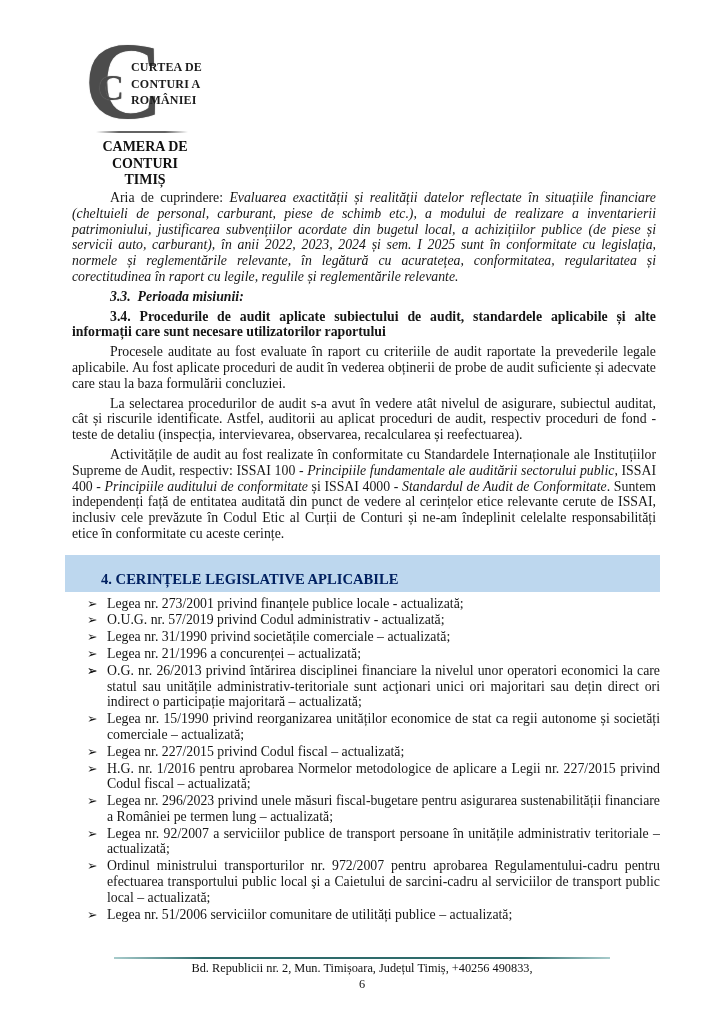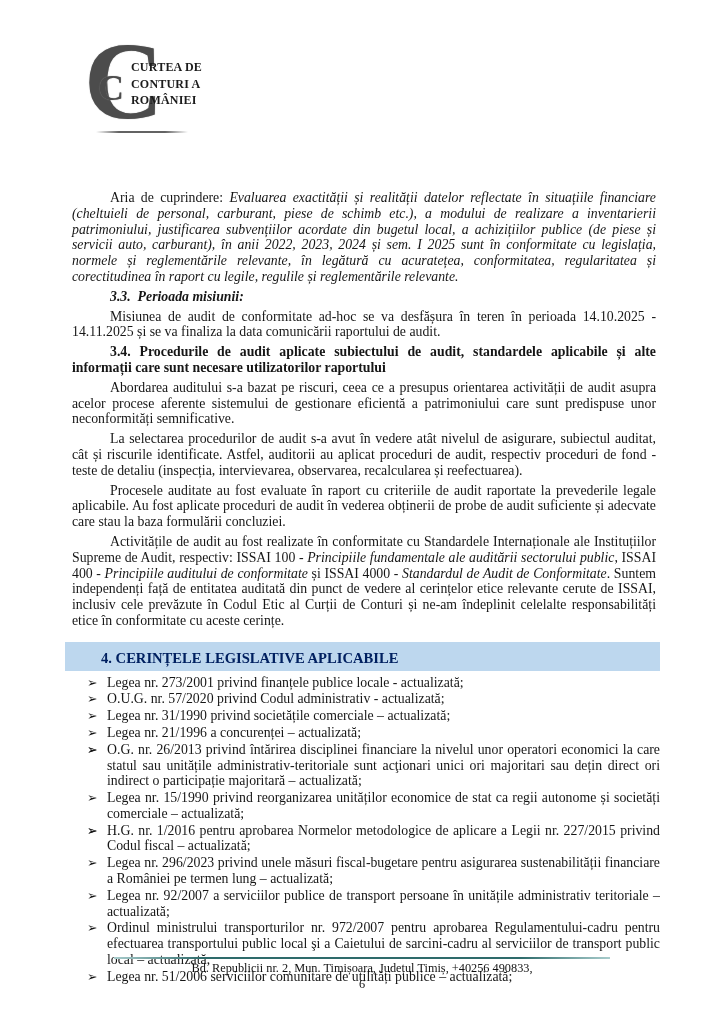--- a/index.html
+++ b/index.html
@@ -40,21 +40,21 @@
     color:#101010;
   }
   
   .doc-body{
     position:absolute;left:68px;top:186px;width:592px;
     font-size:13.8px;line-height:15.8px;text-align:justify;
   }
   .para{margin:4px;text-indent:38px;}
   .heading-highlight{
     margin:13px 0 4px -3px;
-    padding:9px 2px 4px 36px;
+    padding:17px 2px 4px 36px;
     font-size:14.6px;font-weight:bold;
     text-indent:0;text-align:left;
   }
   .leg-list{list-style:none;margin:0;padding:0;}
   .leg-list li{
     position:relative;margin:0 0 1px 0;padding-left:39px;
     text-align:justify;
   }
   .bullet{
     position:absolute;left:19px;top:0;
@@ -83,40 +83,42 @@
     <span class="logo-c-small">C</span>
     <div class="org-text">
       <div>CURTEA DE</div>
       <div>CONTURI A</div>
       <div>ROMÂNIEI</div>
     </div>
   </div>
 
   <div class="logo-rule"></div>
 
+  <div class="office">
+    <div>CAMERA DE CONTURI</div>
+    <div>TIMIȘ</div>
+  </div>
 
   <div class="doc-body" id="doc-body">
       <div class="para"><span>Aria de cuprindere: </span><span style="font-style: italic;">Evaluarea exactității și realității datelor reflectate în situațiile financiare (cheltuieli de personal, carburant, piese de schimb etc.), a modului de realizare a inventarierii patrimoniului, justificarea subvențiilor acordate din bugetul local, a achizițiilor publice (de piese și servicii auto, carburant), în anii 2022, 2023, 2024 și sem. I 2025 sunt în conformitate cu legislația, normele și reglementările relevante, în legătură cu acuratețea, conformitatea, regularitatea și corectitudinea în raport cu legile, regulile și reglementările relevante.</span></div>
       <div class="para"><span style="font-weight: bold; font-style: italic;">3.3.&nbsp; Perioada misiunii:</span></div>
-      <div class="para"><span>Misiunea de audit de conformitate ad-hoc se va desfășura în teren în perioada 14.10.2025 - 14.11.2025 și se va finaliza la data comunicării raportului de audit.</span></div>
       <div class="para"><span style="font-weight: bold;">3.4. Procedurile de audit aplicate subiectului de audit, standardele aplicabile și alte informații care sunt necesare utilizatorilor raportului</span></div>
-      <div class="para"><span>Abordarea auditului s-a bazat pe riscuri, ceea ce a presupus orientarea activității de audit asupra acelor procese aferente sistemului de gestionare eficientă a patrimoniului care sunt predispuse unor neconformități semnificative.</span></div>
+      <div class="para"><span>Procesele auditate au fost evaluate în raport cu criteriile de audit raportate la prevederile legale aplicabile. Au fost aplicate proceduri de audit în vederea obținerii de probe de audit suficiente și adecvate care stau la baza formulării concluziei.</span></div>
       <div class="para"><span>La selectarea procedurilor de audit s-a avut în vedere atât nivelul de asigurare, subiectul auditat, cât și riscurile identificate. Astfel, auditorii au aplicat proceduri de audit, respectiv proceduri de fond - teste de detaliu (inspecția, intervievarea, observarea, recalcularea și reefectuarea).</span></div>
-      <div class="para"><span>Procesele auditate au fost evaluate în raport cu criteriile de audit raportate la prevederile legale aplicabile. Au fost aplicate proceduri de audit în vederea obținerii de probe de audit suficiente și adecvate care stau la baza formulării concluziei.</span></div>
       <div class="para"><span>Activitățile de audit au fost realizate în conformitate cu Standardele Internaționale ale Instituțiilor Supreme de Audit, respectiv: ISSAI 100 - </span><span style="font-style: italic;">Principiile fundamentale ale auditării sectorului public</span><span>, ISSAI 400 - </span><span style="font-style: italic;">Principiile auditului de conformitate</span><span> și ISSAI 4000 - </span><span style="font-style: italic;">Standardul de Audit de Conformitate</span><span>. Suntem independenți față de entitatea auditată din punct de vedere al cerințelor etice relevante cerute de ISSAI, inclusiv cele prevăzute în Codul Etic al Curții de Conturi și ne-am îndeplinit celelalte responsabilități etice în conformitate cu aceste cerințe.</span></div>
       <div class="heading-highlight" style="background: rgb(189, 215, 238); color: rgb(0, 32, 96);"><span style="font-weight: bold;">4. CERINȚELE LEGISLATIVE APLICABILE</span></div>
       <ul class="leg-list">
         <li><span class="bullet">➢</span><span>Legea nr. 273/2001 privind finanțele publice locale - actualizată;</span></li>
-        <li><span class="bullet">➢</span><span>O.U.G. nr. 57/2020 privind Codul administrativ - actualizată;</span></li>
+        <li><span class="bullet">➢</span><span>O.U.G. nr. 57/2019 privind Codul administrativ - actualizată;</span></li>
         <li><span class="bullet">➢</span><span>Legea nr. 31/1990 privind societățile comerciale – actualizată;</span></li>
         <li><span class="bullet">➢</span><span>Legea nr. 21/1996 a concurenței – actualizată;</span></li>
         <li><span class="bullet">➢</span></li>
         <li><span class="bullet">➢</span><span>O.G. nr. 26/2013 privind întărirea disciplinei financiare la nivelul unor operatori economici la care statul sau unitățile administrativ-teritoriale sunt acţionari unici ori majoritari sau dețin direct ori indirect o participație majoritară – actualizată;</span></li>
         <li><span class="bullet">➢</span><span>Legea nr. 15/1990 privind reorganizarea unităților economice de stat ca regii autonome și societăți comerciale – actualizată;</span></li>
-        <li><span class="bullet">➢</span></li>
+        <li><span class="bullet">➢</span><span>Legea nr. 227/2015 privind Codul fiscal – actualizată;</span></li>
         <li><span class="bullet">➢</span><span>H.G. nr. 1/2016 pentru aprobarea Normelor metodologice de aplicare a Legii nr. 227/2015 privind Codul fiscal – actualizată;</span></li>
         <li><span class="bullet">➢</span><span>Legea nr. 296/2023 privind unele măsuri fiscal-bugetare pentru asigurarea sustenabilității financiare a României pe termen lung – actualizată;</span></li>
         <li><span class="bullet">➢</span><span>Legea nr. 92/2007 a serviciilor publice de transport persoane în unitățile administrativ teritoriale – actualizată;</span></li>
         <li><span class="bullet">➢</span><span>Ordinul ministrului transporturilor nr. 972/2007 pentru aprobarea Regulamentului-cadru pentru efectuarea transportului public local şi a Caietului de sarcini-cadru al serviciilor de transport public local – actualizată;</span></li>
         <li><span class="bullet">➢</span><span>Legea nr. 51/2006 serviciilor comunitare de utilități publice – actualizată;</span></li>
       </ul>
     </div>
 
   <div class="footer-rule"></div>
 

